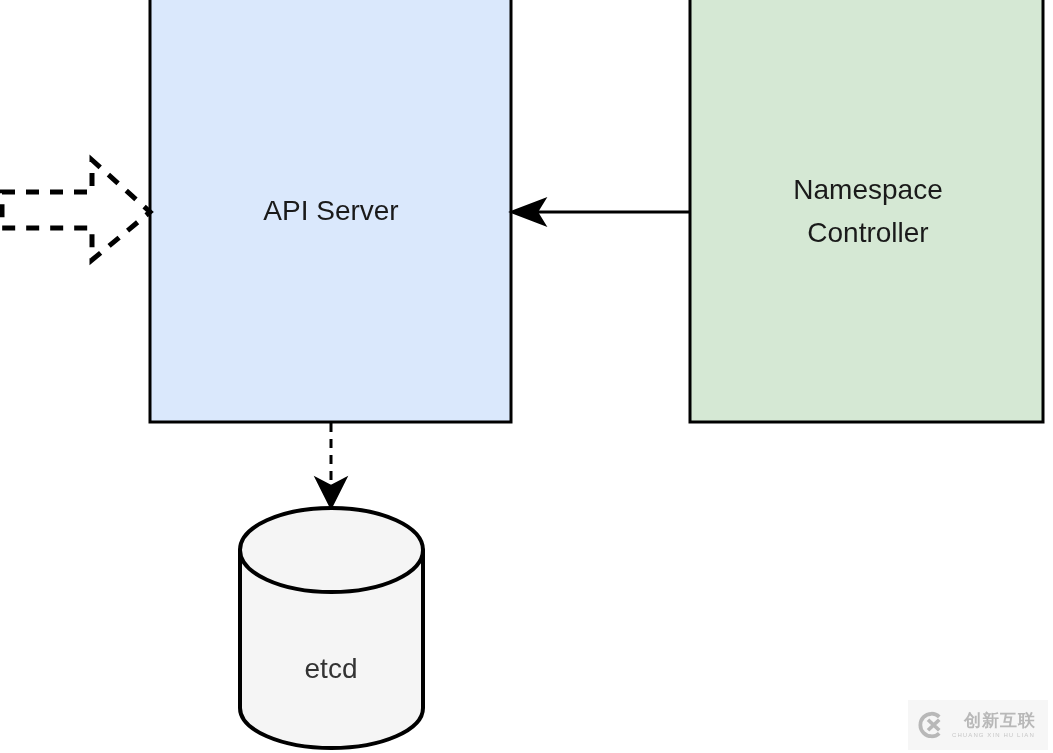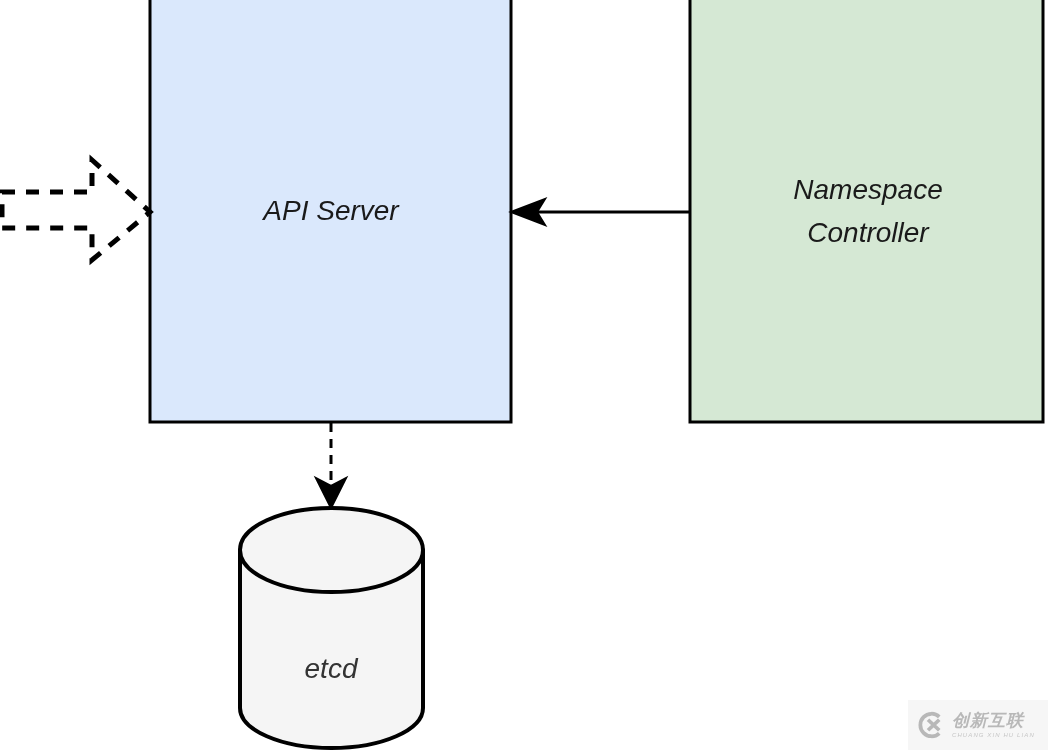--- a/index.html
+++ b/index.html
@@ -9,21 +9,20 @@
   }
   body {
     font-family: "Liberation Sans", sans-serif;
   }
   #canvas {
     position: relative;
     width: 1053px;
     height: 753px;
     background: #ffffff;
     overflow: hidden;
-    font-style: italic;
   }
   #diagram-svg {
     position: absolute;
     top: 0;
     left: 0;
     width: 1053px;
     height: 753px;
   }
   .node-label {
     font-family: "Liberation Sans", sans-serif;
@@ -61,20 +60,21 @@
     flex-direction: column;
     justify-content: center;
     line-height: 1;
   }
   #watermark .wm-cn {
     font-family: "Liberation Sans", sans-serif;
     font-size: 17px;
     font-weight: bold;
     color: #b3b3b3;
     letter-spacing: 1px;
+    margin-left: 12px;
   }
   #watermark .wm-py {
     font-family: "Liberation Sans", sans-serif;
     font-size: 6px;
     color: #c2c2c2;
     letter-spacing: 1.1px;
     margin-top: 3px;
   }
 </style>
 </head>

